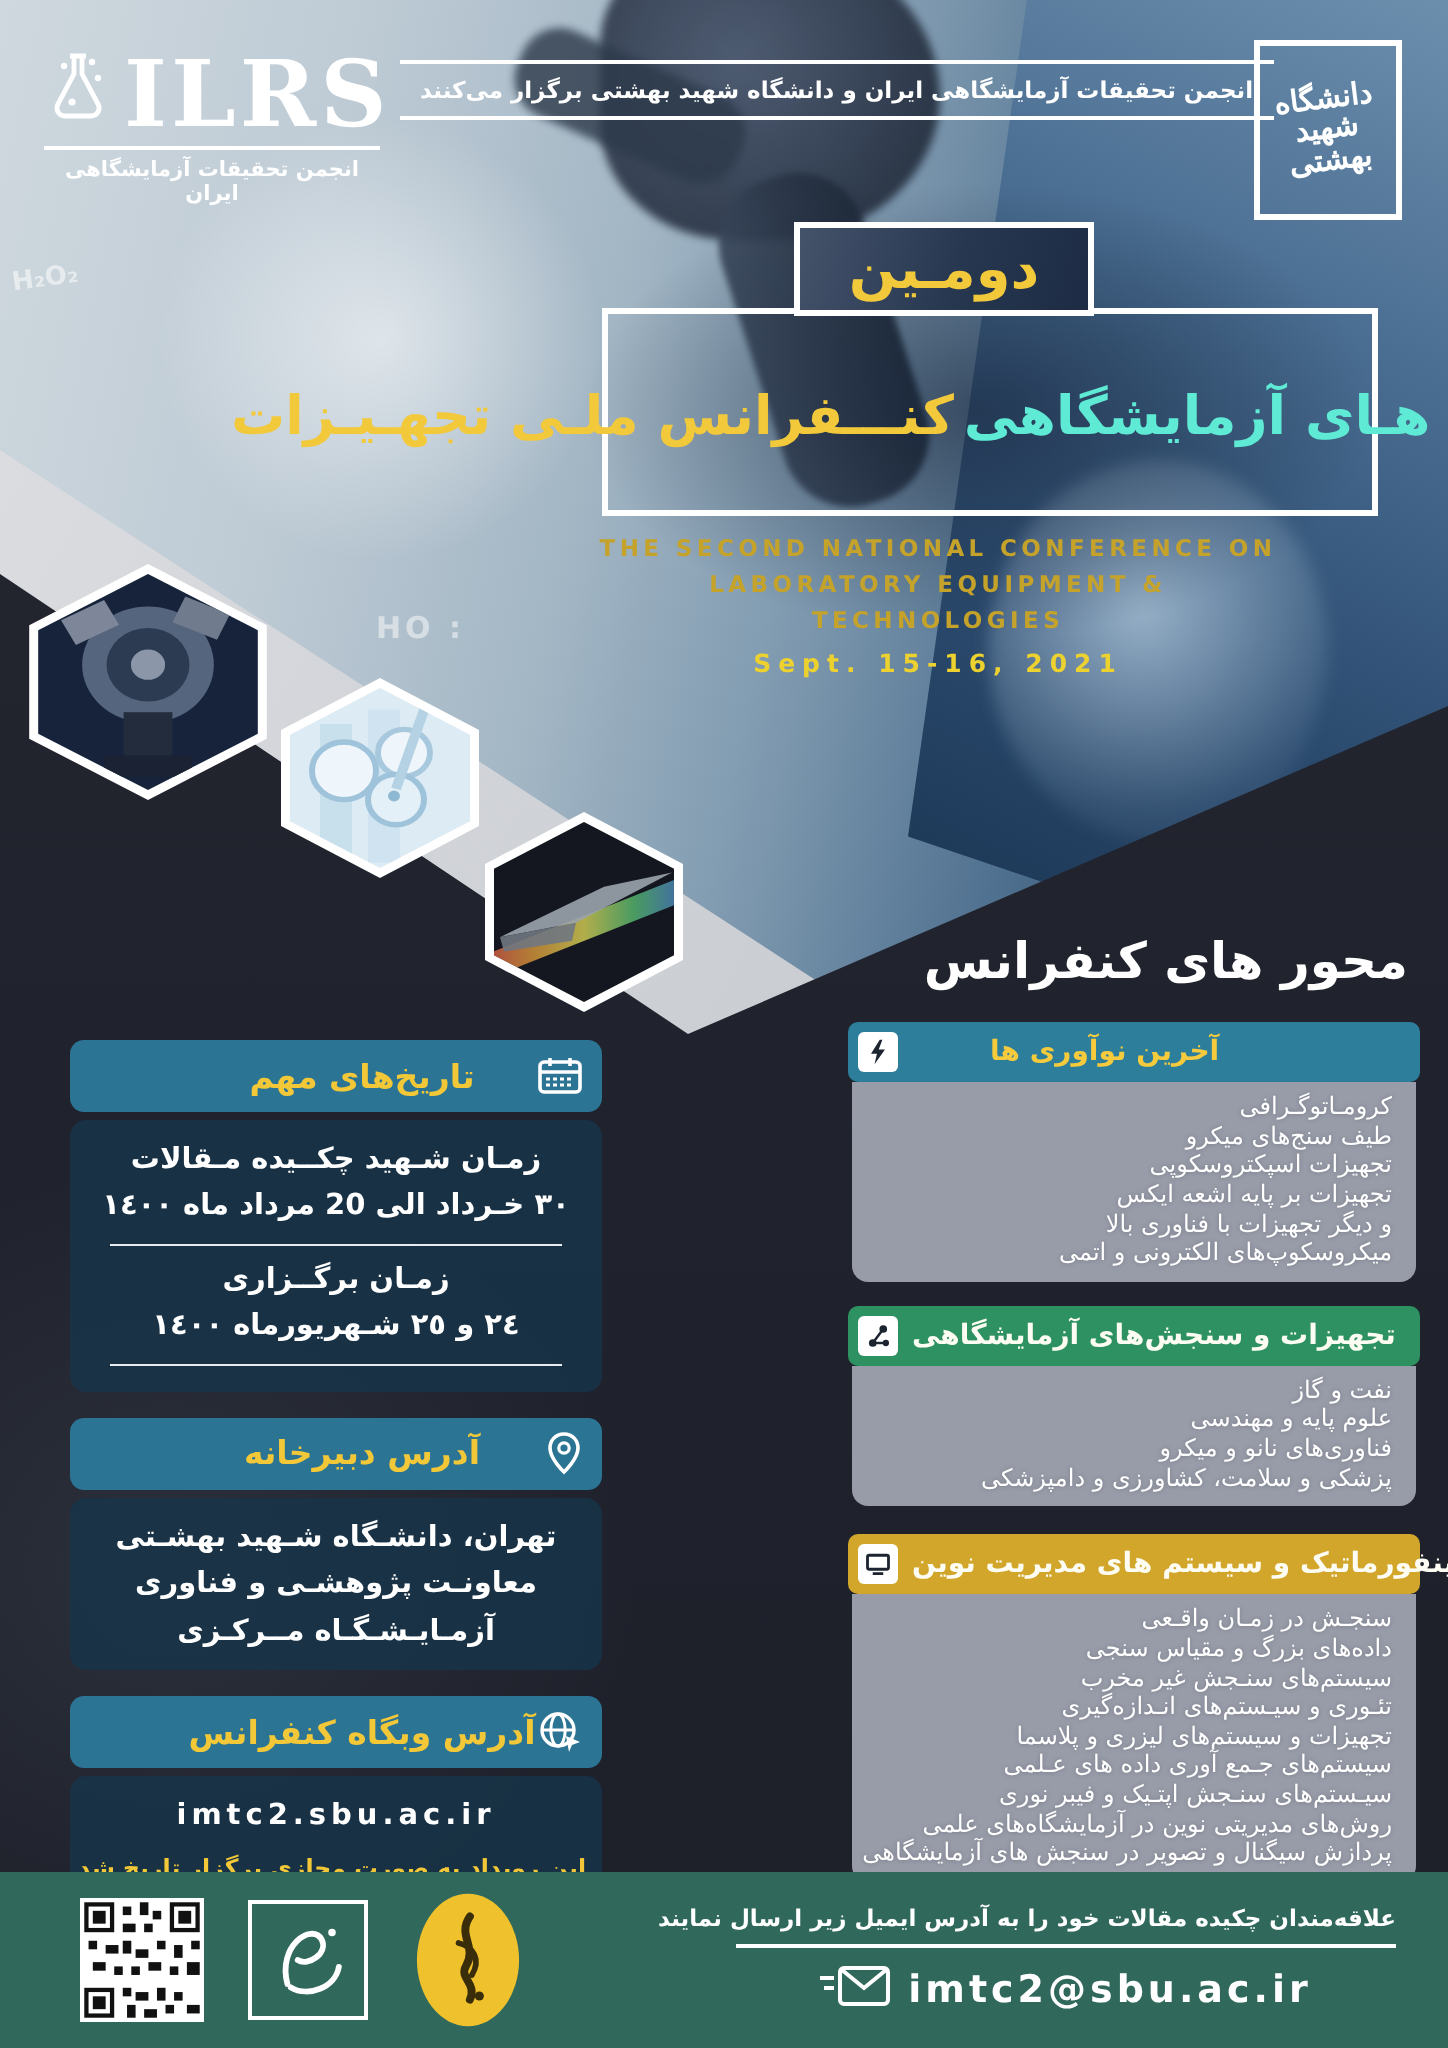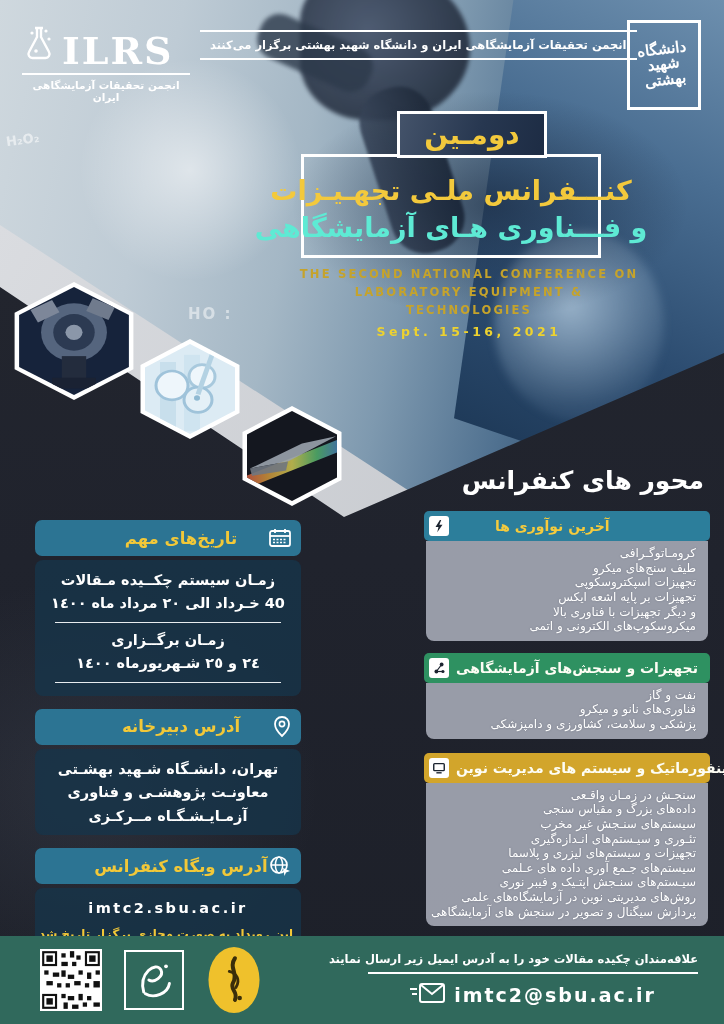--- a/index.html
+++ b/index.html
@@ -44,38 +44,38 @@
 
   
   .hex{clip-path:polygon(50% 0%,95% 26%,95% 74%,50% 100%,5% 74%,5% 26%);}
   .hex-outer{background:#fff;z-index:4;}
   .hex-inner{position:absolute;left:5px;top:5px;right:5px;bottom:5px;}
   .hex-inner svg{width:100%;height:100%;display:block;}
 
   
   .ilrs{left:22px;top:24px;width:168px;z-index:6;color:#fff;}
   .ilrs-row{display:flex;align-items:flex-end;gap:6px;}
-  .ilrs-acronym{font-family:"DejaVu Serif",serif;font-weight:bold;font-size:38px;line-height:1;letter-spacing:2px;}
+  .ilrs-acronym{font-family:"DejaVu Serif",serif;font-weight:bold;font-size:46px;line-height:1;letter-spacing:2px;}
   .ilrs-rule{border-top:2px solid #fff;margin-top:3px;}
   .ilrs-sub{direction:rtl;text-align:center;font-size:10.5px;font-weight:bold;margin-top:4px;}
   .organizer{left:200px;top:30px;z-index:6;direction:rtl;color:#fff;
     border-top:2px solid #fff;border-bottom:2px solid #fff;padding:6px 10px;
     font-size:11.5px;font-weight:bold;white-space:nowrap;}
   .sbu{left:627px;top:20px;width:74px;height:90px;z-index:6;border:3px solid #fff;
     box-sizing:border-box;display:flex;flex-direction:column;align-items:center;justify-content:center;}
   .sbu-in{transform:rotate(-7deg);text-align:center;color:#fff;font-family:"DejaVu Serif",serif;
     font-weight:bold;font-size:15px;line-height:1.02;}
 
   
   .ordinal{left:397px;top:111px;width:150px;height:47px;z-index:7;border:3px solid #fff;
     box-sizing:border-box;display:flex;align-items:center;justify-content:center;
     background:linear-gradient(105deg,#44536a,#273750 55%,#1d2c44);}
   .ordinal span{color:#f3c93c;font-size:28px;font-weight:bold;direction:rtl;}
-  .frame{left:301px;top:154px;width:300px;height:104px;z-index:6;border:3px solid #fff;
-    box-sizing:border-box;display:flex;flex-direction:column;align-items:center;justify-content:center;
+  .frame{left:301px;top:154px;width:388px;height:104px;z-index:6;border:3px solid #fff;
+    box-sizing:border-box;display:flex;flex-direction:row;align-items:center;justify-content:center;
     gap:5px;padding-top:6px;}
   .t-line{direction:rtl;white-space:nowrap;font-weight:bold;font-size:27px;line-height:1.15;}
   .t1{color:#f3c93c;} .t2{color:#5eead4;}
   .eng{left:295px;top:266px;width:348px;z-index:6;text-align:center;}
   .eng .e{color:#c5a32b;font-weight:bold;font-size:11.5px;letter-spacing:2.2px;line-height:1.55;}
   .eng .ed{color:#edd22f;font-weight:bold;font-size:12.5px;letter-spacing:3.5px;margin-top:5px;}
 
   
   .panels{left:35px;top:520px;width:266px;z-index:7;}
   .panel{margin-bottom:13px;}
@@ -237,22 +237,22 @@
             <rect x="2" y="4" width="20" height="15" rx="2" fill="none" stroke="#fff" stroke-width="1.8"></rect>
             <line x1="2" y1="9" x2="22" y2="9" stroke="#fff" stroke-width="1.8"></line>
             <line x1="7" y1="2" x2="7" y2="6" stroke="#fff" stroke-width="1.8"></line>
             <line x1="17" y1="2" x2="17" y2="6" stroke="#fff" stroke-width="1.8"></line>
             <line x1="5" y1="12.5" x2="19" y2="12.5" stroke="#fff" stroke-width="1.4" stroke-dasharray="2 1.5"></line>
             <line x1="5" y1="15.5" x2="19" y2="15.5" stroke="#fff" stroke-width="1.4" stroke-dasharray="2 1.5"></line>
           </svg>
         </span>
       </div>
       <div class="p-body">
-        <div class="ln">زمـان سیستم چکــیده مـقالات</div>
-        <div class="ln">40 خـرداد الی ٢٠ مرداد ماه ١٤٠٠</div>
+        <div class="ln">زمـان شـهید چکــیده مـقالات</div>
+        <div class="ln">٣٠ خـرداد الی 20 مرداد ماه ١٤٠٠</div>
         <hr class="divider">
         <div class="ln">زمـان برگــزاری</div>
         <div class="ln">٢٤ و ٢٥ شـهریورماه ١٤٠٠</div>
         <hr class="divider">
       </div>
     </div>
 
     <div class="panel">
       <div class="p-head">
         <span class="p-title">آدرس دبیرخانه</span>
@@ -322,20 +322,21 @@
             <circle cx="5" cy="12" r="2.2" fill="#1c2430"></circle>
               <circle cx="11" cy="4" r="2.2" fill="#1c2430"></circle>
             <circle cx="12.5" cy="12" r="1.8" fill="#1c2430"></circle>
           </svg>
         </span>
         <span class="g-title">تجهیزات و سنجش‌های آزمایشگاهی</span>
       </div>
       <div class="g-body">
         <ul>
           <li>نفت و گاز</li>
+          <li>علوم پایه و مهندسی</li>
           <li>فناوری‌های نانو و میکرو</li>
           <li>پزشکی و سلامت، کشاورزی و دامپزشکی</li>
         </ul>
       </div>
     </div>
 
     <div class="group">
       <div class="g-head gh-gold">
         <span class="g-ico">
           <svg width="14" height="14" viewBox="0 0 16 16">

